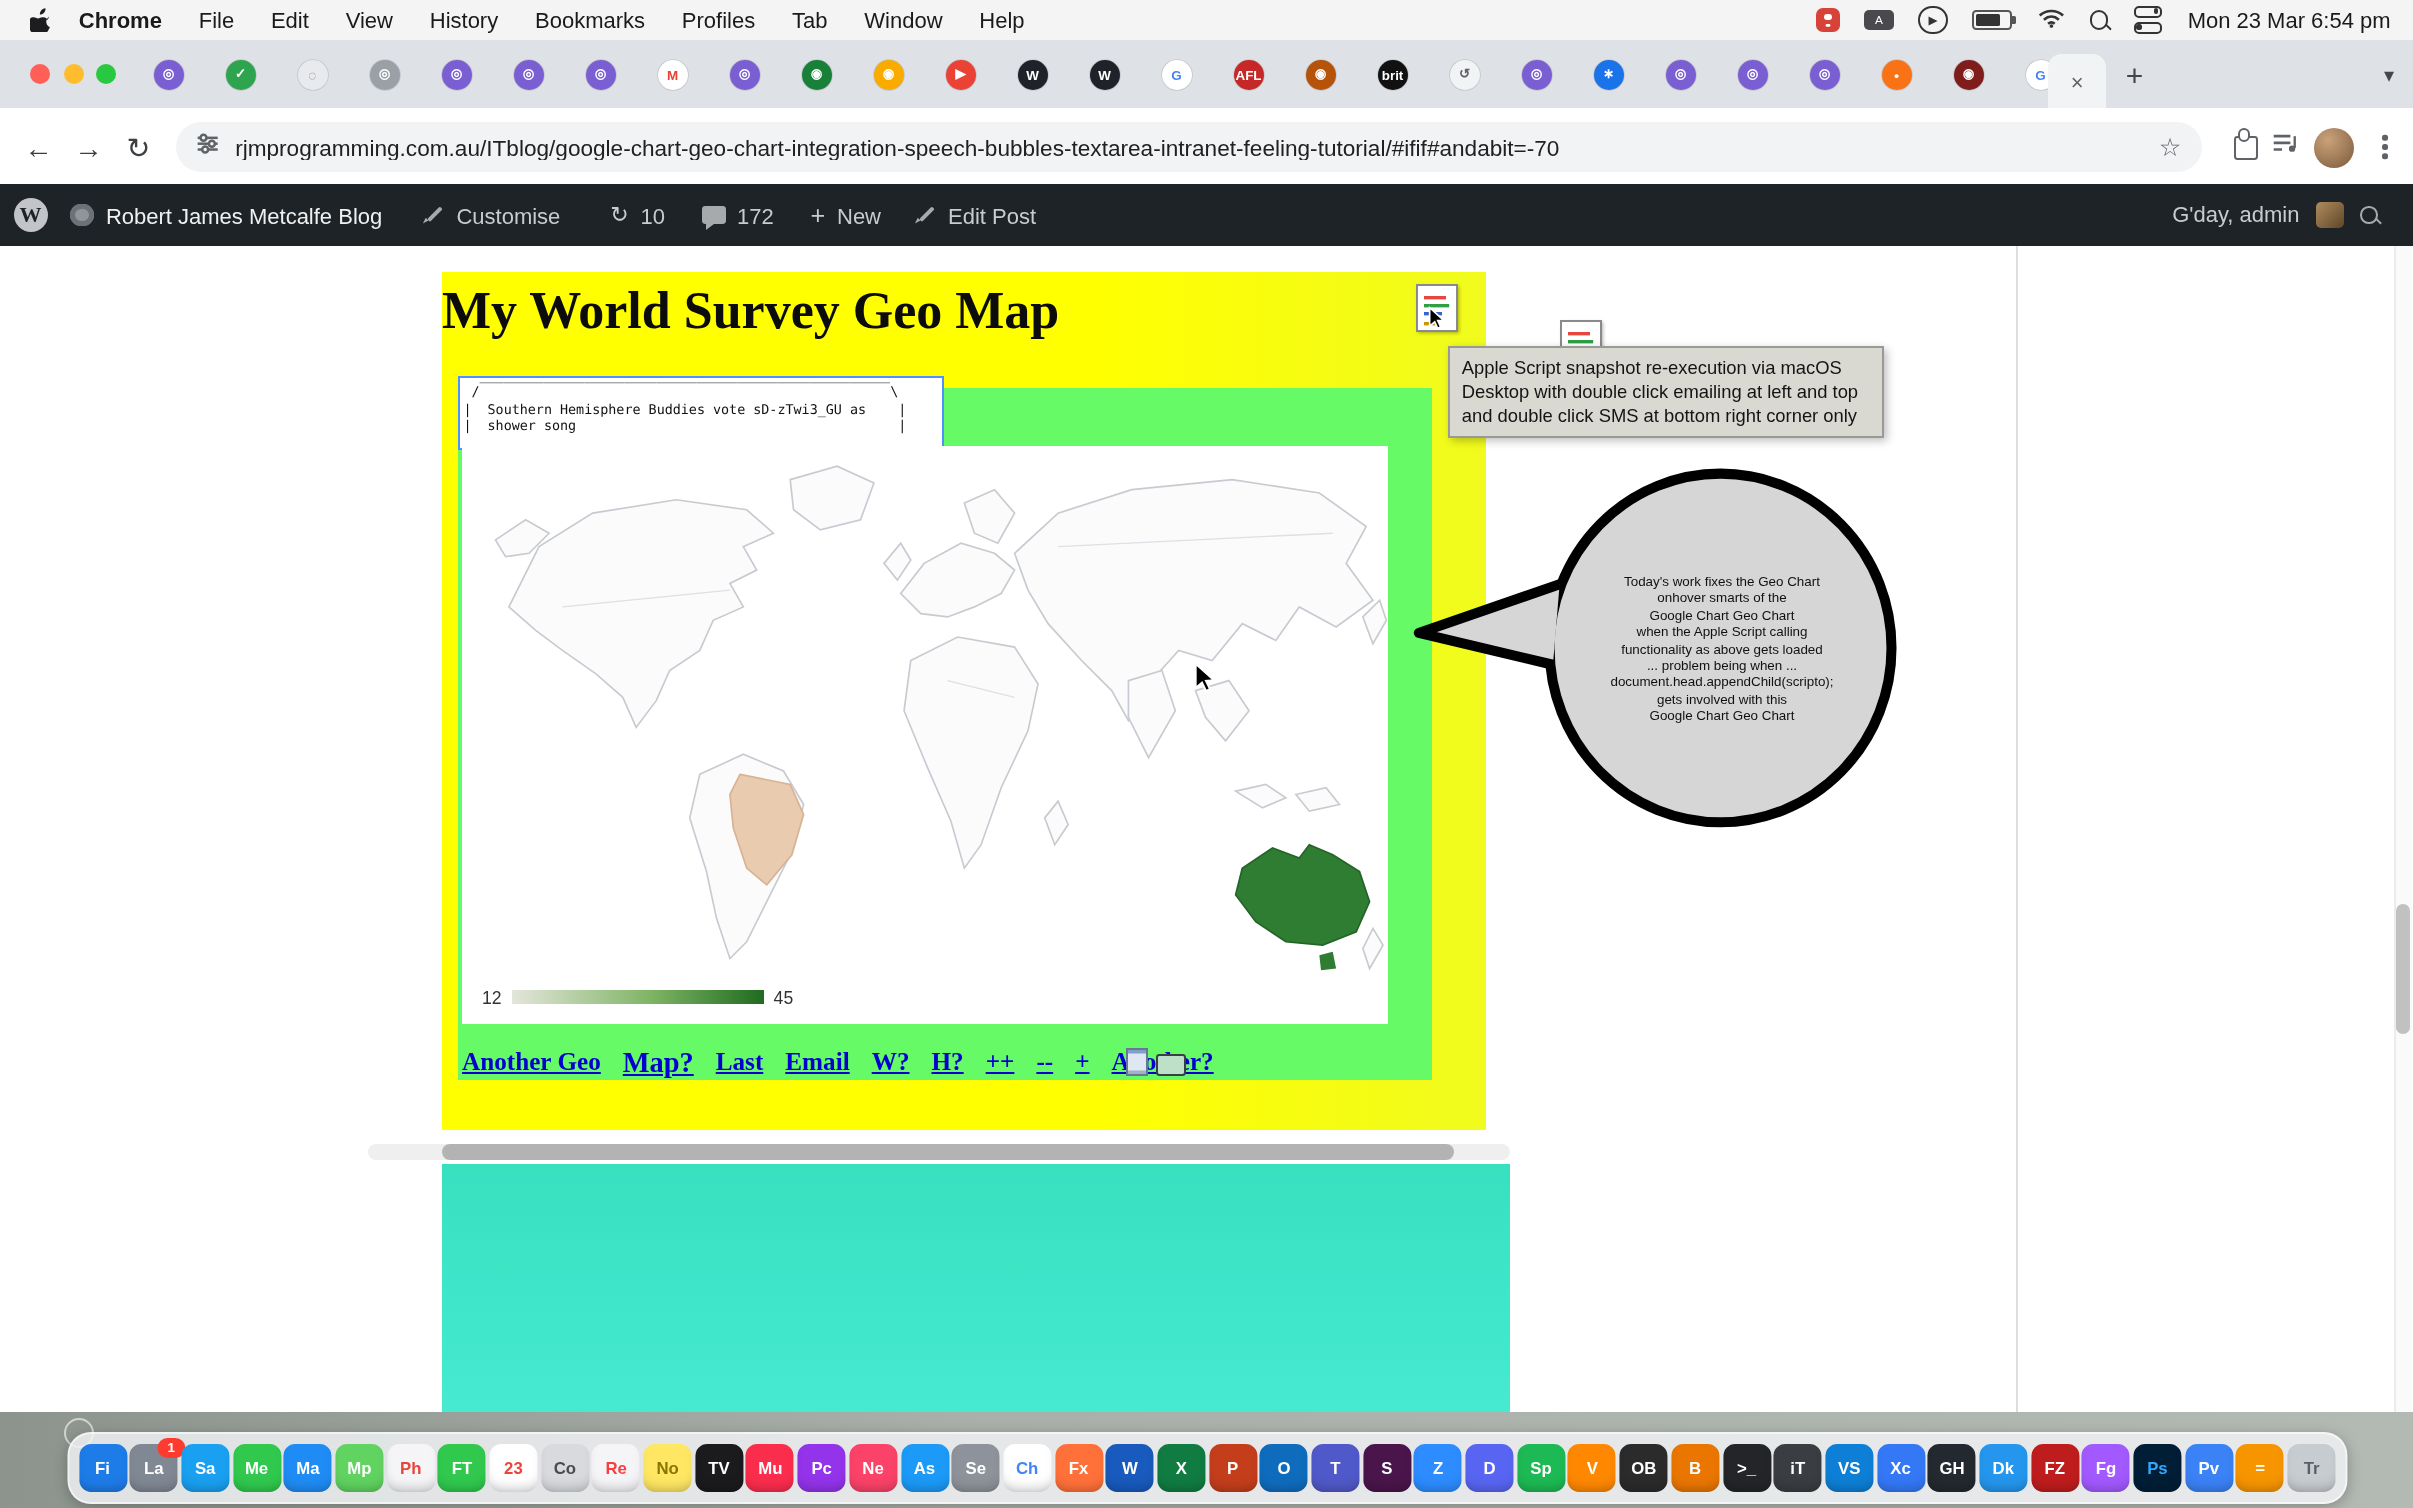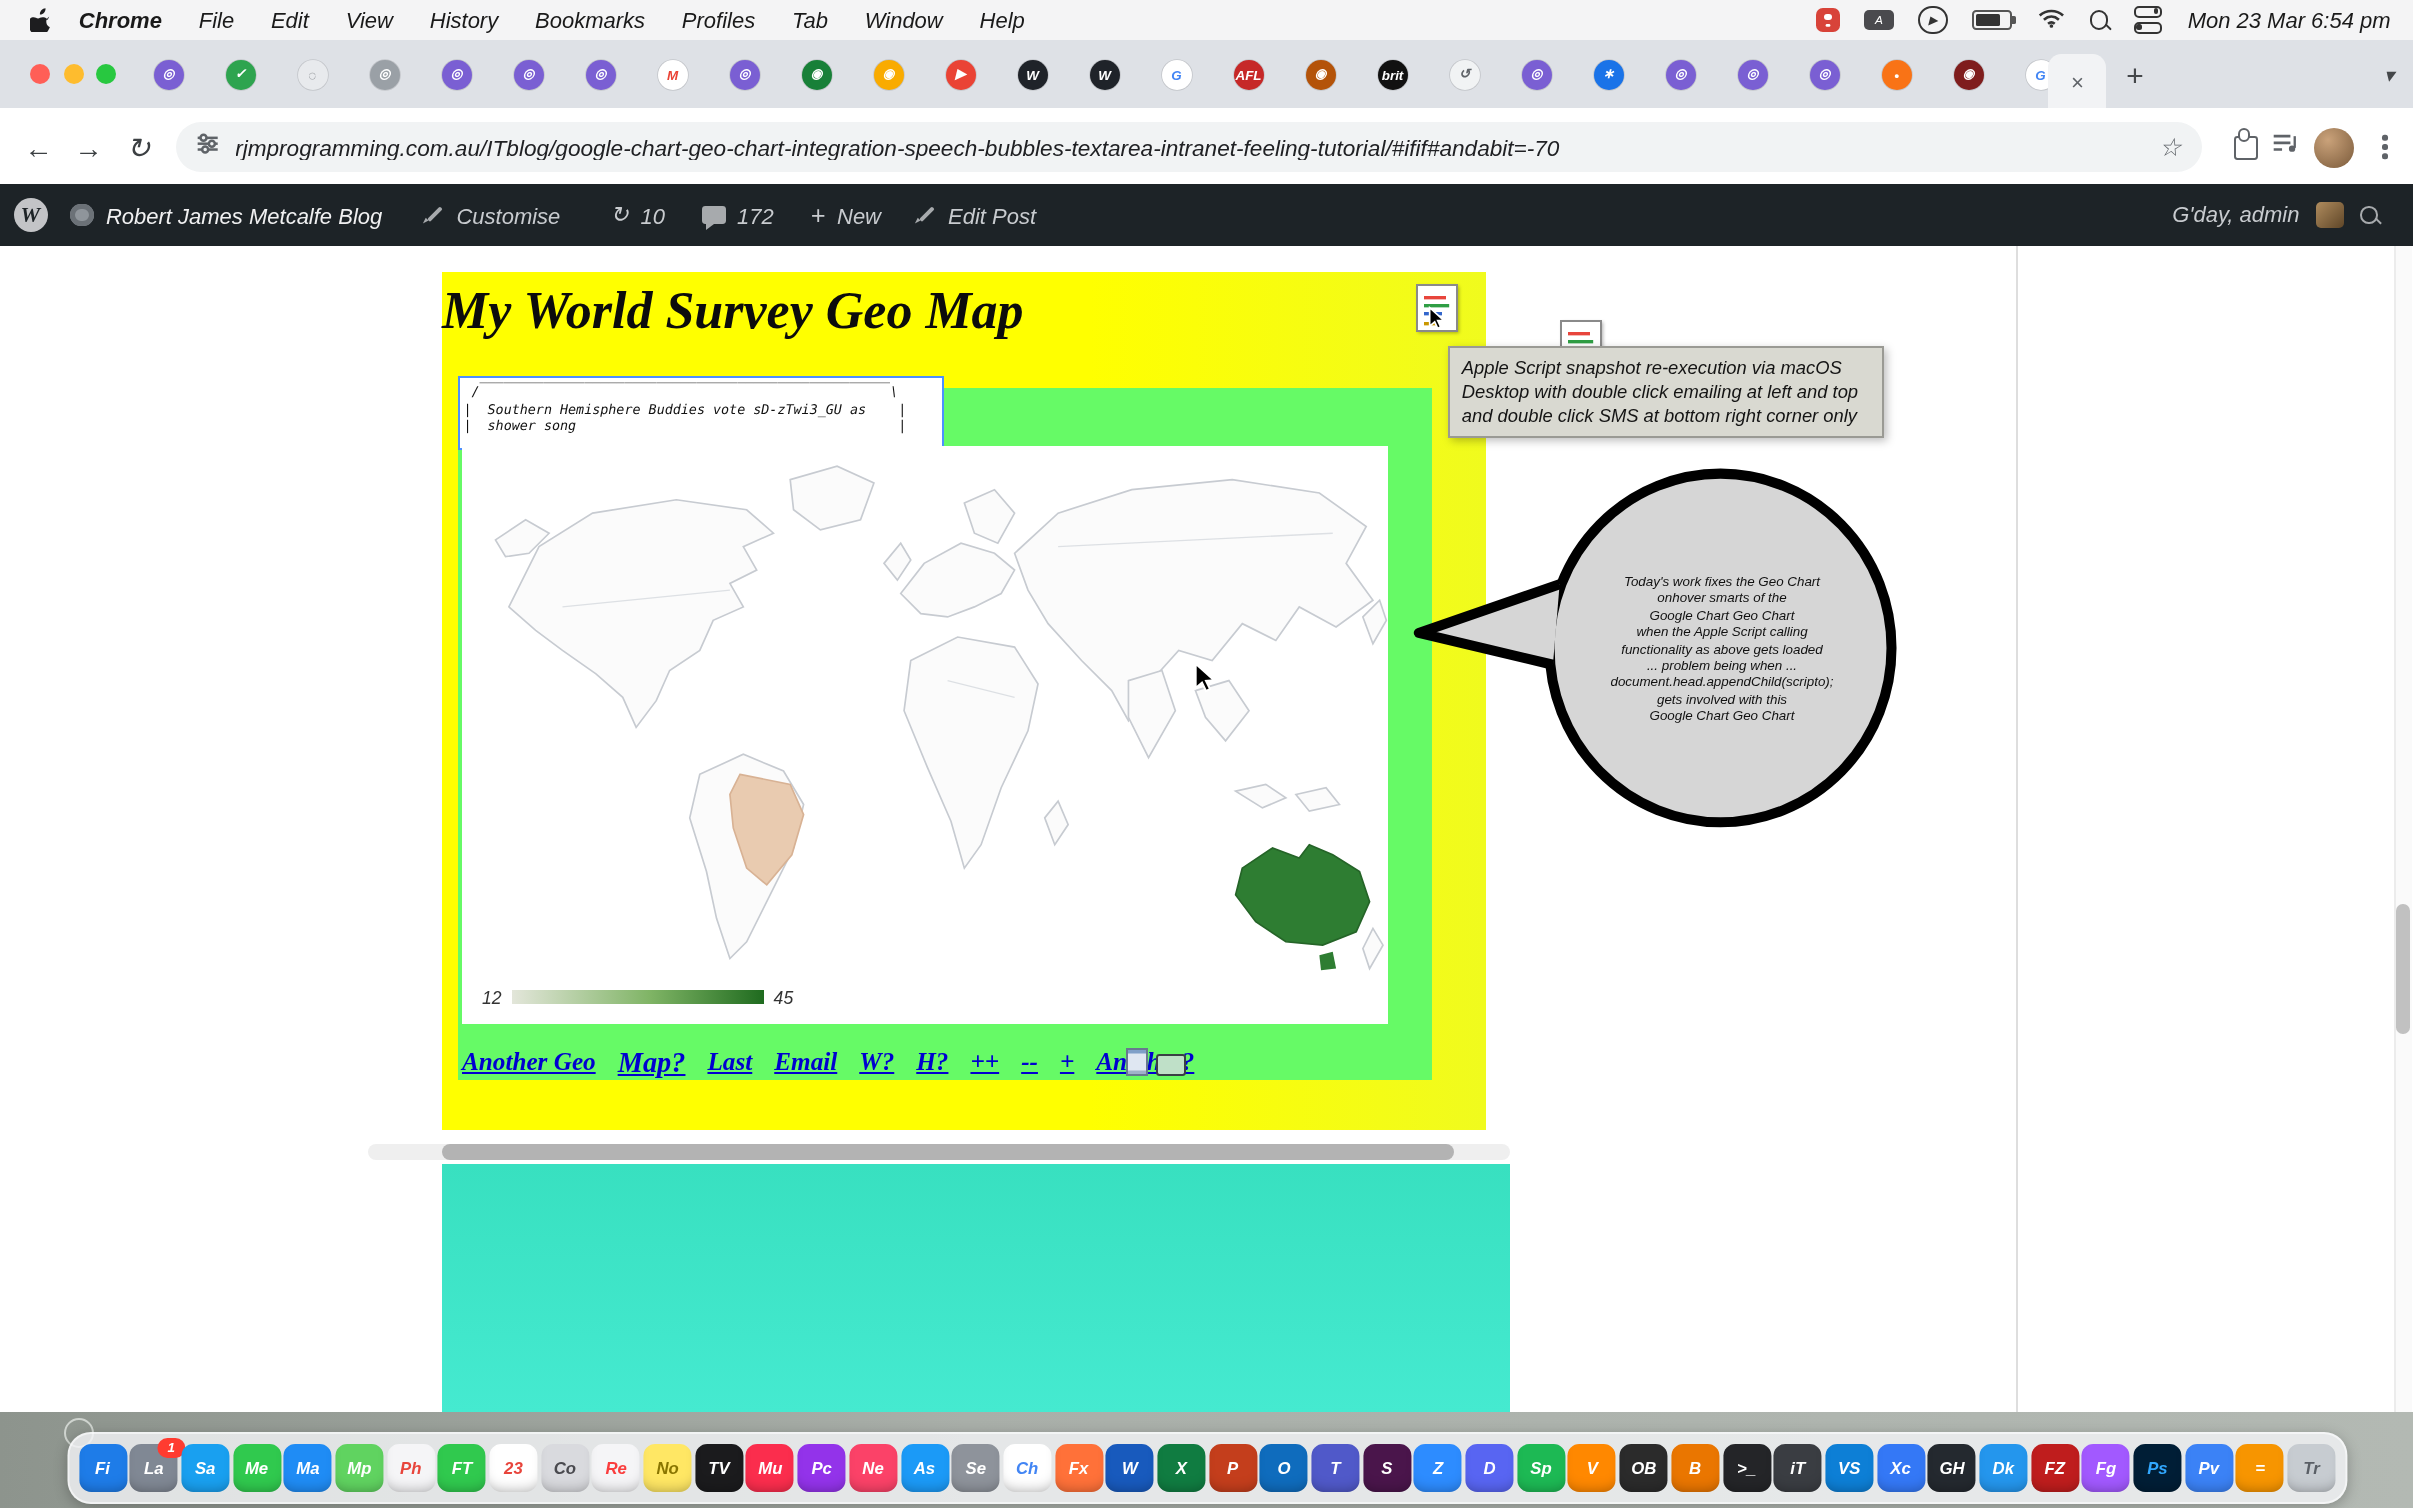--- a/index.html
+++ b/index.html
@@ -1,16 +1,16 @@
 <!DOCTYPE html>
 <html style="font-size:13.4px"><head>
 <meta charset="utf-8">
 <style>
   html,body{margin:0;padding:0;background:#000;}
-  #viewport{width:2413px;height:1508px;overflow:hidden;font-style:italic;}
+  #viewport{width:2413px;height:1508px;overflow:hidden;}
   #screen{width:1207px;height:754px;transform:scale(2);transform-origin:0 0;position:relative;
           background:#fff;font-family:"Liberation Sans",sans-serif;overflow:hidden;}
   .abs{position:absolute;}
 
   
   .menubar{position:absolute;left:0;top:0;width:1207px;height:20px;background:#f4f4f5;
            border-bottom:0.8px solid #d8d8da;display:flex;align-items:center;font-size:11px;color:#1a1a1a;}
   .menubar .apple{margin-left:15px;display:flex;align-items:center;}
   .menubar .appname{font-weight:bold;margin-left:13.4px;}
   .menubar .menus{display:flex;gap:18.4px;margin-left:18.4px;}

